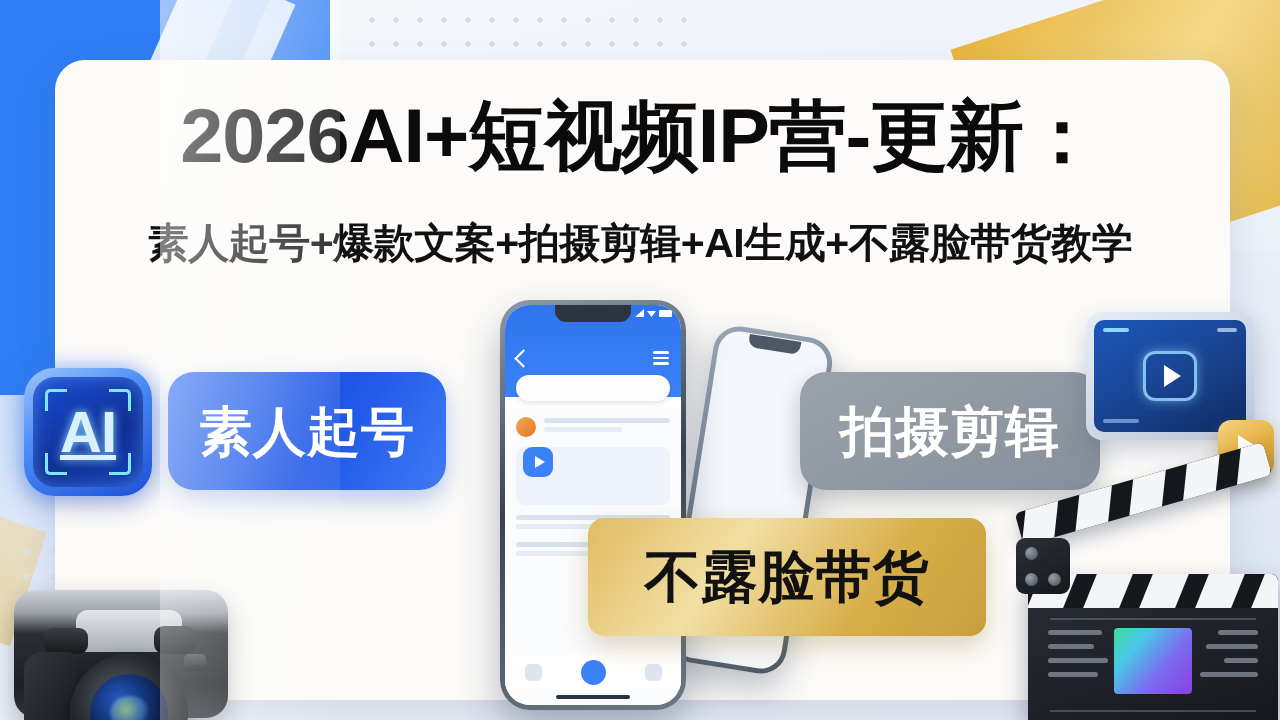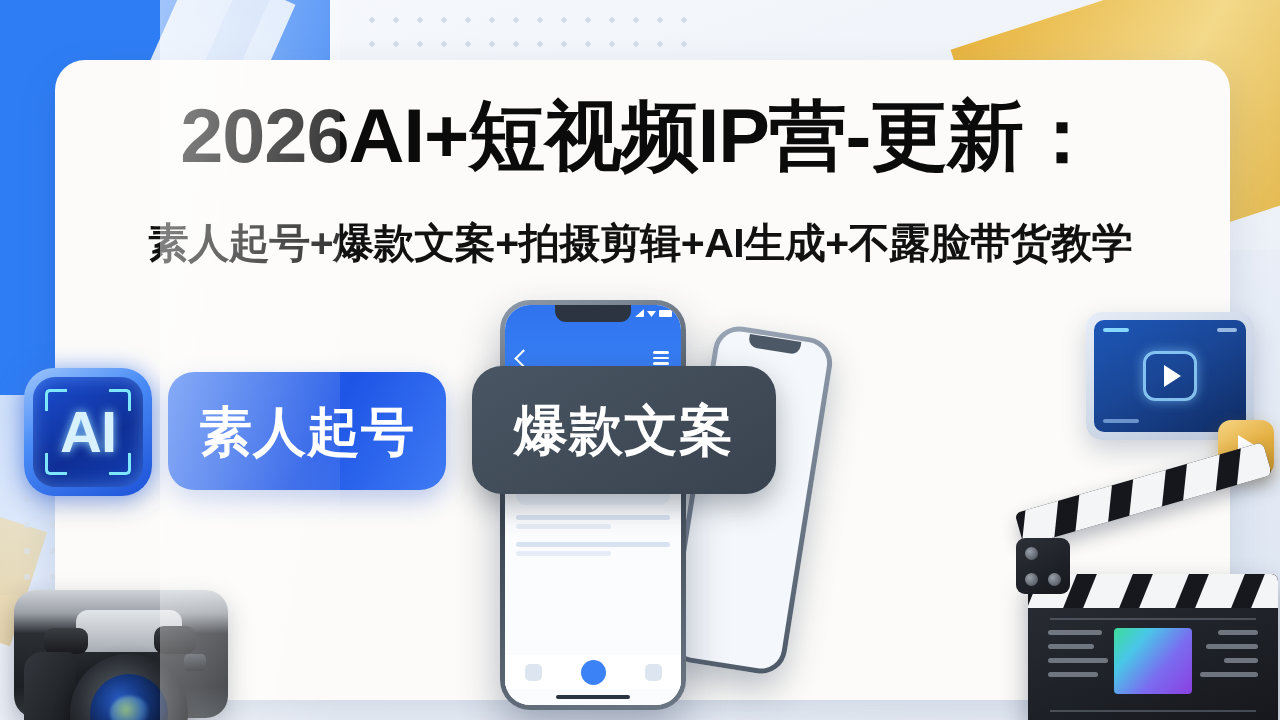--- a/index.html
+++ b/index.html
@@ -129,21 +129,21 @@
     border-radius:30px;
     background:linear-gradient(150deg,#9ec6fb,#4a8df7 40%,#1d52d8);
     padding:9px;box-sizing:border-box;
     box-shadow:0 0 22px rgba(70,130,250,.55),0 10px 24px rgba(30,60,140,.25);
   }
   .ai-inner{position:relative;width:100%;height:100%;border-radius:22px;
     background:linear-gradient(150deg,#1b4fd4,#0f2f96 60%,#123fb5);
     display:flex;align-items:center;justify-content:center;
     box-shadow:inset 0 0 18px rgba(120,180,255,.45);}
   .ai-inner span{font-size:58px;font-weight:800;letter-spacing:-1px;
-    color:#d8f1ff;text-shadow:0 0 10px rgba(150,220,255,.95);line-height:1;}
+    color:#d8f1ff;text-shadow:0 0 10px rgba(150,220,255,.95);line-height:1;text-decoration:underline;}
   .sc{position:absolute;width:19px;height:19px;border-color:#7fe6ff;border-style:solid;}
   .sc.tl{top:12px;left:12px;border-width:3px 0 0 3px;border-radius:5px 0 0 0;}
   .sc.tr{top:12px;right:12px;border-width:3px 3px 0 0;border-radius:0 5px 0 0;}
   .sc.bl{bottom:12px;left:12px;border-width:0 0 3px 3px;border-radius:0 0 0 5px;}
   .sc.br{bottom:12px;right:12px;border-width:0 3px 3px 0;border-radius:0 0 5px 0;}
 
   
   .pill{position:absolute;display:flex;align-items:center;justify-content:center;
     font-weight:900;line-height:1;white-space:nowrap;border-radius:26px;}
   .pill.blue{left:168px;top:372px;width:278px;height:118px;
@@ -338,22 +338,25 @@
       <span class="sc tl"></span>
       <span class="sc tr"></span>
       <span class="sc bl"></span>
       <span class="sc br"></span>
     </div>
   </div>
 
   <div class="pill blue">
     <span>素人起号</span>
   </div>
-  <div class="pill dark">
-    <span>爆款文案</span>
+  <div class="pill gray">
+    <span>拍摄剪辑</span>
+  </div>
+  <div class="pill gold">
+    <span>不露脸带货</span>
   </div>
 
   <div class="cam">
     <div class="cam-body">
       <div class="cam-top"></div>
       <div class="cam-dial-l"></div>
       <div class="cam-dial-r"></div>
       <div class="cam-grip"></div>
       <div class="cam-dot"></div>
       <div class="cam-lens">

